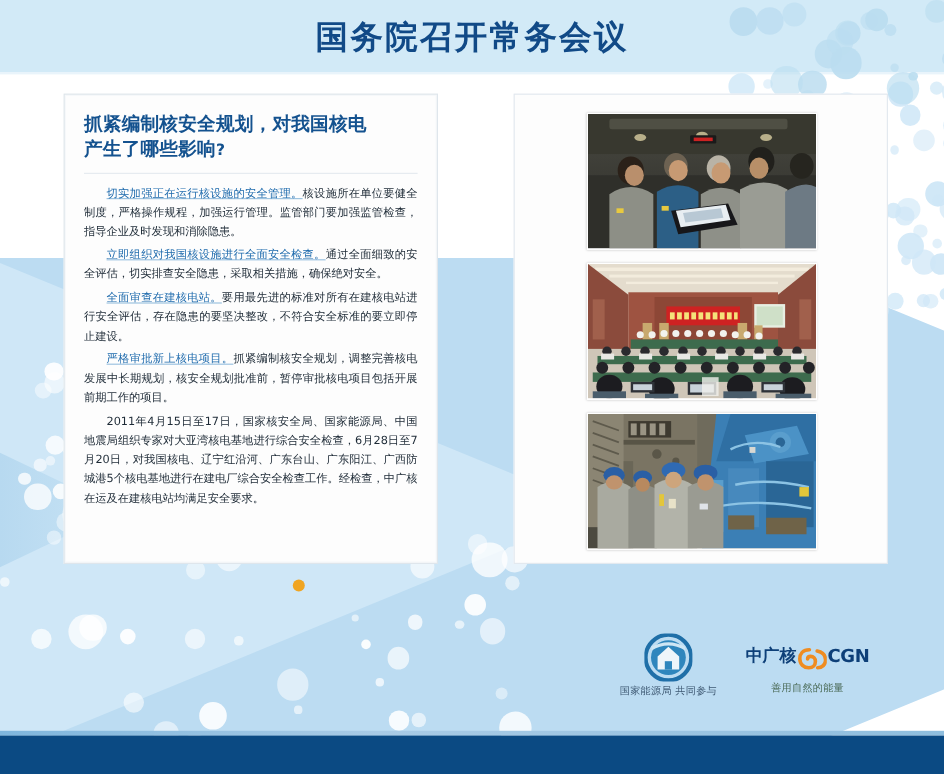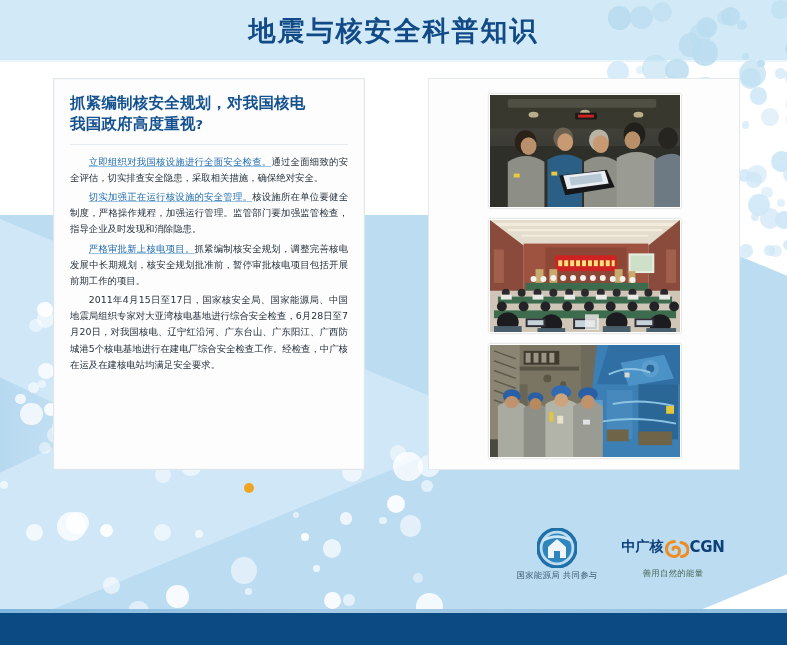--- a/index.html
+++ b/index.html
@@ -375,34 +375,35 @@
       <div class="bubble" style="left: 730.164px; top: 173.154px; width: 10.7163px; height: 10.7163px; background: rgb(207, 231, 247); opacity: 0.61;"></div>
       <div class="bubble" style="left: 707.317px; top: 237.741px; width: 8.90825px; height: 8.90825px; background: rgb(207, 231, 247); opacity: 0.88;"></div>
       <div class="bubble" style="left: 695.704px; top: 17.3493px; width: 20.8615px; height: 20.8615px; background: rgb(187, 221, 240); opacity: 0.66;"></div>
       <div class="bubble" style="left: 671.253px; top: 194.077px; width: 20.2304px; height: 20.2304px; background: rgb(207, 231, 247); opacity: 0.75;"></div>
       <div class="bubble" style="left: 689.332px; top: 24.0966px; width: 21.41px; height: 21.41px; background: rgb(187, 221, 240); opacity: 0.61;"></div>
       <div class="bubble" style="left: 603.09px; top: 143.211px; width: 11.0916px; height: 11.0916px; background: rgb(207, 231, 247); opacity: 0.92;"></div>
       <div class="bubble" style="left: 691.786px; top: 39.0743px; width: 26.4852px; height: 26.4852px; background: rgb(187, 221, 240); opacity: 0.91;"></div>
       <div class="bubble" style="left: 664.124px; top: 190.082px; width: 6.20804px; height: 6.20804px; background: rgb(207, 231, 247); opacity: 0.62;"></div>
       <div class="bubble" style="left: 741.586px; top: 120.924px; width: 7.84031px; height: 7.84031px; background: rgb(207, 231, 247); opacity: 0.66;"></div>
     </div>
-  <div class="header-title">地震与核安全科普知识</div>
+  <div class="header-title">国务院召开常务会议</div>
 
   <div class="orange-dot"></div>
 
   <div class="card">
     <div class="card-inner">
       <div class="q-title">
         <span>抓紧编制核安全规划，对我国核电</span><br>
-        <span>我国政府高度重视</span><span class="qmark">?</span>
+        <span>产生了哪些影响</span><span class="qmark">?</span>
       </div>
       <div class="title-rule"></div>
       <div class="body" id="article-body">
+          <p><span class="lead">切实加强正在运行核设施的安全管理。</span><span>核设施所在单位要健全制度，严格操作规程，加强运行管理。监管部门要加强监管检查，指导企业及时发现和消除隐患。</span></p>
           <p><span class="lead">立即组织对我国核设施进行全面安全检查。</span><span>通过全面细致的安全评估，切实排查安全隐患，采取相关措施，确保绝对安全。</span></p>
-          <p><span class="lead">切实加强正在运行核设施的安全管理。</span><span>核设施所在单位要健全制度，严格操作规程，加强运行管理。监管部门要加强监管检查，指导企业及时发现和消除隐患。</span></p>
+          <p><span class="lead">全面审查在建核电站。</span><span>要用最先进的标准对所有在建核电站进行安全评估，存在隐患的要坚决整改，不符合安全标准的要立即停止建设。</span></p>
           <p><span class="lead">严格审批新上核电项目。</span><span>抓紧编制核安全规划，调整完善核电发展中长期规划，核安全规划批准前，暂停审批核电项目包括开展前期工作的项目。</span></p>
           <p><span>2011年4月15日至17日，国家核安全局、国家能源局、中国地震局组织专家对大亚湾核电基地进行综合安全检查，6月28日至7月20日，对我国核电、辽宁红沿河、广东台山、广东阳江、广西防城港5个核电基地进行在建电厂综合安全检查工作。经检查，中广核在运及在建核电站均满足安全要求。</span></p>
         </div>
     </div>
   </div>
 
   <div class="panel">
 
     <div class="photo p1">
       <svg class="ph-svg" viewBox="0 0 192 114" preserveAspectRatio="none">

